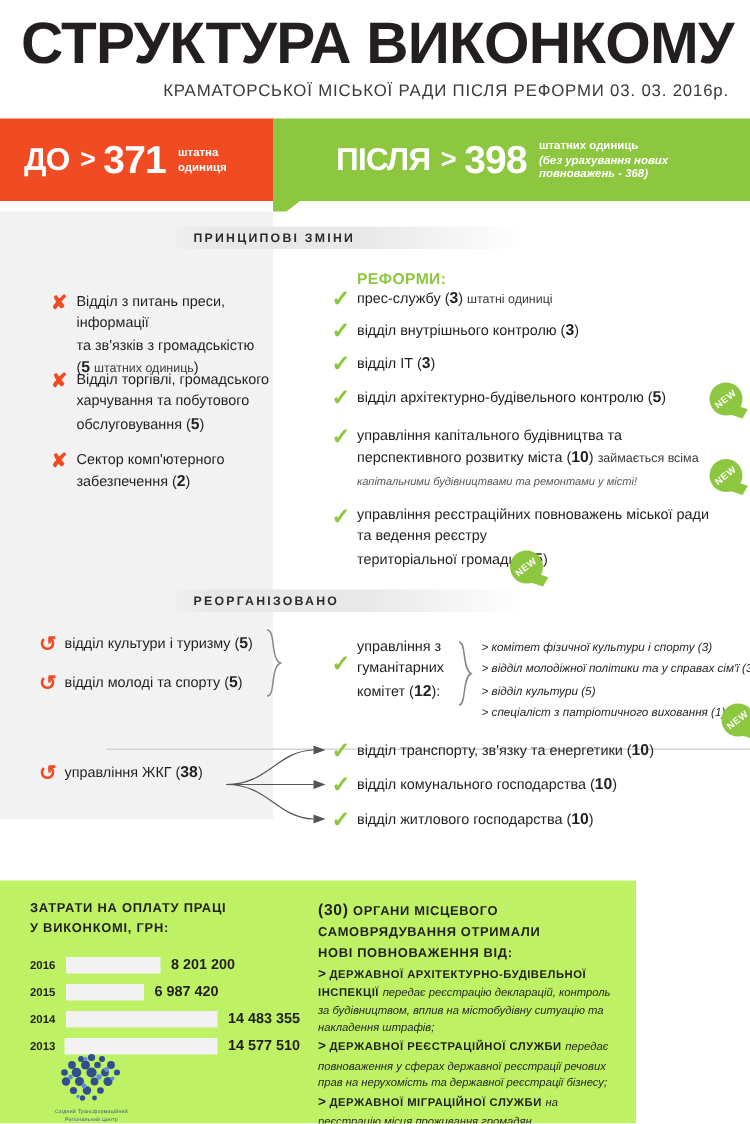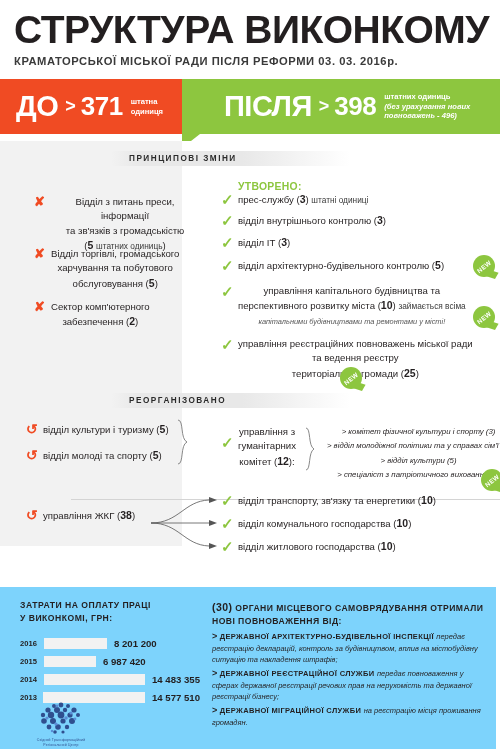--- a/index.html
+++ b/index.html
@@ -12,42 +12,42 @@
     overflow: hidden;
   }
 
   
   .header { padding: 10px 14px 0 14px; }
   .title {
     font-size: 39px; font-weight: bold; letter-spacing: -0.5px;
     color: #231f20; line-height: 1.0; white-space: nowrap;
   }
   .subtitle {
-    font-size: 11.2px; font-weight: bold; letter-spacing: 0.55px;
-    color: #3a3a3a; margin-top: 6px; white-space: nowrap;
+    font-size: 11.2px; font-weight: normal; letter-spacing: 0.55px;
+    color: #3a3a3a; margin-top: 6px; white-space: nowrap; text-align: right;
   }
 
   
   .banner { position: relative; height: 62px; margin-top: 12px; }
   .banner-before {
     position: absolute; left: 0; top: 0; width: 182px; height: 55px;
     background: #f04b23; display: flex; align-items: center; padding-left: 16px;
   }
   .banner-after {
     position: absolute; left: 182px; top: 0; right: 0; height: 55px;
     background: #8dc63f; display: flex; align-items: center; padding-left: 42px;
   }
   .banner-tail {
     position: absolute; left: 182px; top: 55px;
     width: 0; height: 0;
     border-left: 18px solid #8dc63f;
     border-bottom: 14px solid transparent;
   }
   .b-word {
-    color: #fff; font-size: 29px; font-weight: bold; letter-spacing: -0.5px;
+    color: #fff; font-size: 21px; font-weight: bold; letter-spacing: -0.5px;
   }
   .b-gt { color: #fff; font-size: 18px; font-weight: bold; margin: 0 5px 0 7px; }
   .b-num { color: #fff; font-size: 26px; font-weight: bold; letter-spacing: -0.5px; }
   .b-note {
     color: #fff; font-size: 7.6px; font-weight: bold; line-height: 1.25;
     margin-left: 8px;
   }
   .b-note .ital { font-style: italic; font-weight: bold; }
 
   
@@ -72,21 +72,21 @@
     font-size: 8.2px; font-weight: bold; letter-spacing: 1.5px; color: #2b2b2b;
     padding-left: 18px;
   }
 
   
   .item { position: absolute; display: flex; }
   .mark { width: 17px; flex: 0 0 17px; font-size: 13px; font-weight: bold; line-height: 1.1; }
   .mark.x { color: #f04b23; }
   .mark.v { color: #8dc63f; font-size: 15px; }
   .mark.r { color: #f04b23; font-size: 14px; }
-  .txt { font-size: 9.6px; line-height: 1.5; color: #231f20; text-align: center; }
+  .txt { font-size: 9.6px; line-height: 1.5; color: #231f20; }
   .txt b { font-weight: bold; font-size: 10.5px; }
   .txt .small-it { font-size: 8.3px; color: #3a3a3a; }
   .txt .tiny-it { font-style: italic; font-size: 7.4px; color: #555; }
 
   .cat { font-size: 10.4px; font-weight: bold; letter-spacing: 0.3px; }
   .cat.red { color: #f04b23; }
   .cat.green { color: #8dc63f; }
 
   
   .newbadge { position: absolute; width: 26px; height: 26px; }
@@ -108,22 +108,22 @@
   .brace { position: absolute; font-size: 9px; color: #6d6d6d; line-height: 1; }
   .brace svg { display: block; }
 
   .divider { position: absolute; height: 1px; background: #d4d4d4; }
 
   
   .arrows { position: absolute; }
 
   
   .footer {
-    position: absolute; left: 0; bottom: 0; width: 496px; height: 162px;
-    background: #7dd3fc;
+    position: absolute; left: 0; bottom: 0; width: 424px; height: 162px;
+    background: #bef264;
   }
   .footer-left { position: absolute; left: 20px; top: 12px; width: 180px; }
   .f-title {
     font-size: 8.6px; font-weight: bold; letter-spacing: 0.5px;
     color: #231f20; line-height: 1.5;
   }
   .chart { margin-top: 12px; }
   .bar-row { display: flex; align-items: center; height: 14px; margin-bottom: 4px; }
   .bar-year { font-size: 7.6px; font-weight: bold; color: #231f20; width: 24px; }
   .bar-fill { height: 11px; background: #f2f2f2; }
@@ -158,21 +158,21 @@
       <span>одиниця</span>
     </span>
   </div>
   <div class="banner-after">
     <span class="b-word">ПІСЛЯ</span>
     <span class="b-gt">&gt;</span>
     <span class="b-num">398</span>
     <span class="b-note">
       <span>штатних одиниць</span><br>
       <span class="ital">(без урахування нових</span><br>
-      <span class="ital">повноважень - 496)</span>
+      <span class="ital">повноважень - 368)</span>
     </span>
   </div>
   <div class="banner-tail"></div>
 </div>
 
 <div class="content">
   <div class="col-left-bg"></div>
   <div class="col-right-bg"></div>
 
   <div class="inner">
@@ -203,21 +203,21 @@
 
     <div class="item" style="left:18px;top:159px;width:165px;">
       <div class="mark x">✘</div>
       <div class="txt">
         <span>Сектор комп'ютерного</span><br>
         <span>забезпечення (</span><b>2</b><span>)</span>
       </div>
     </div>
 
     <div style="position:absolute;left:222px;top:40px;">
-      <div class="cat green">УТВОРЕНО:</div>
+      <div class="cat green">РЕФОРМИ:</div>
     </div>
 
     <div class="item" style="left:205px;top:51px;width:290px;">
       <div class="mark v">✓</div>
       <div class="txt">
         <span>прес-службу (</span><b>3</b><span>)</span>
         <span class="small-it">штатні одиниці</span>
       </div>
     </div>
 

